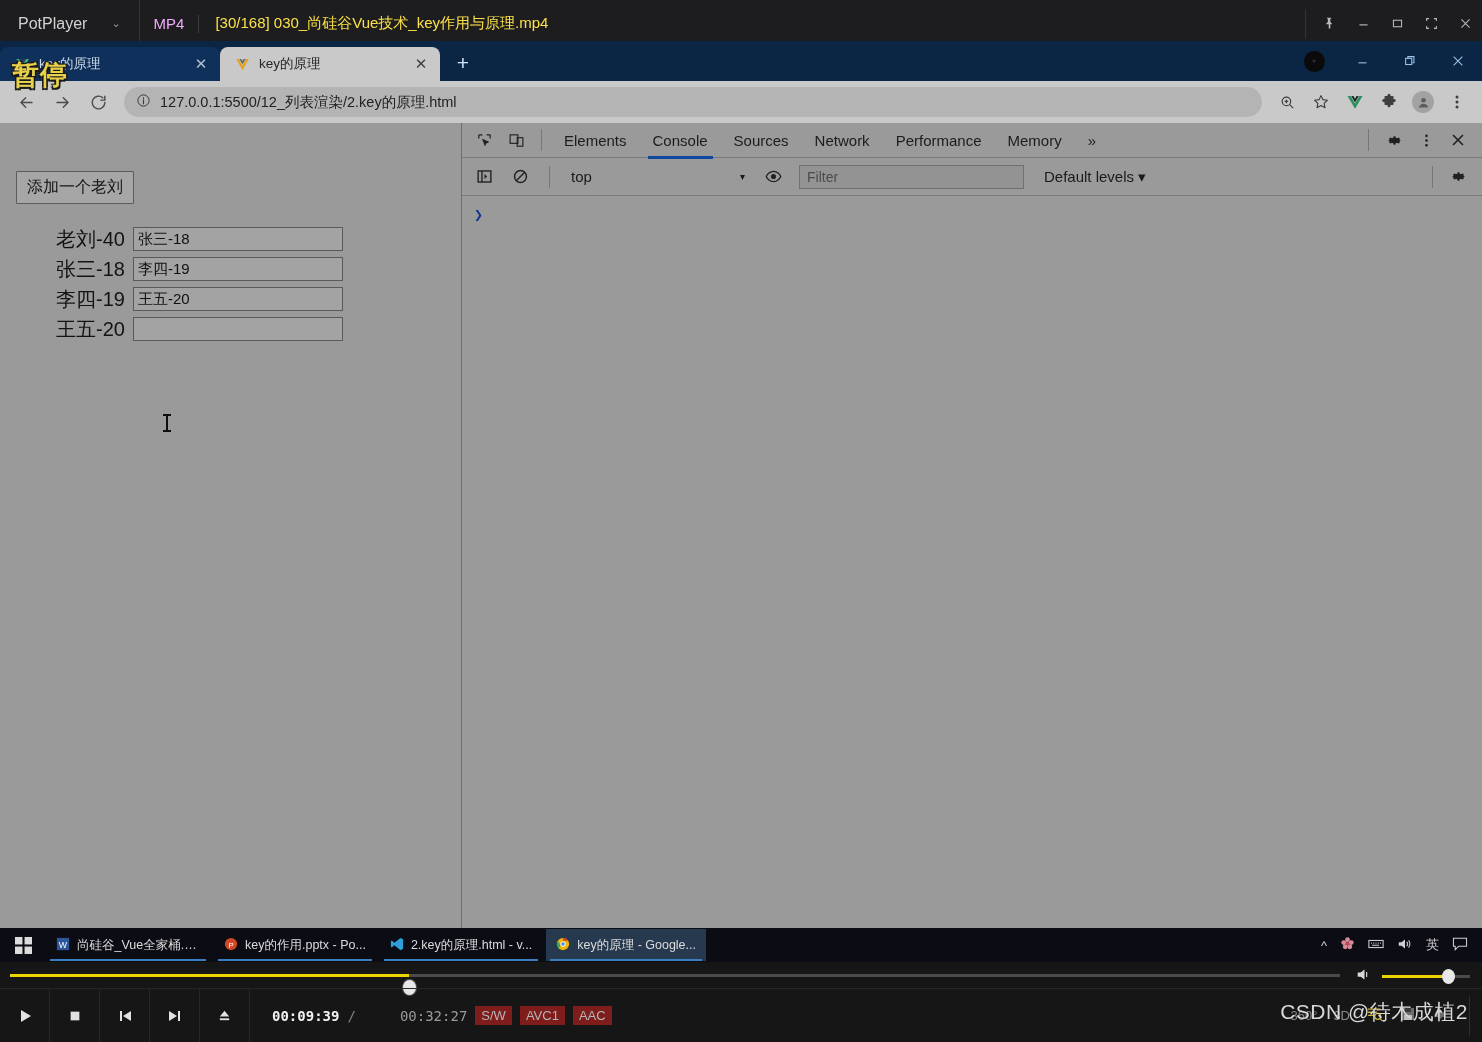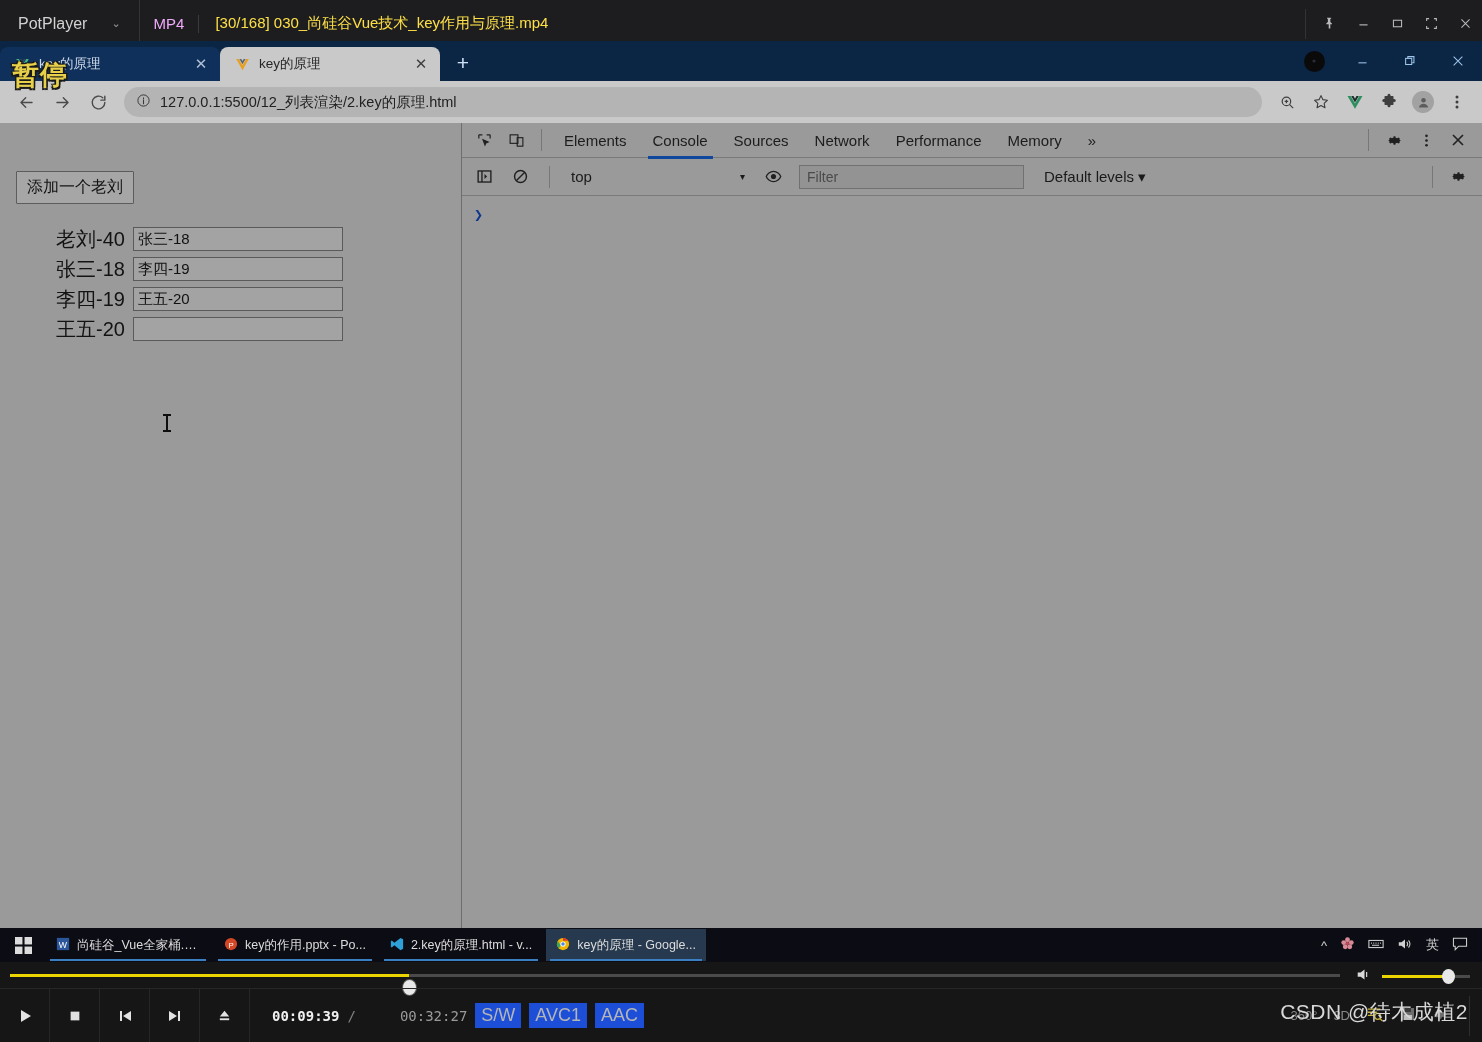--- a/index.html
+++ b/index.html
@@ -236,21 +236,21 @@
     width: 50px; height: 54px; display: flex; align-items: center;
     justify-content: center; color: #e2e2e2;
     border-right: 1px solid #262626;
   }
   .time-zone { display: flex; align-items: center; gap: 8px;
     padding-left: 22px; font-size: 14px;
     font-family: "DejaVu Sans Mono", monospace; }
   .t-cur { color: #f0f0f0; font-weight: bold; }
   .t-slash { color: #808080; }
   .t-tot { color: #9a9a9a; margin-left: 36px; }
-  .badge { background: #1d4ed8; color: #b5b5b5; font-size: 18px;
+  .badge { background: #7f1d1d; color: #b5b5b5; font-size: 13px;
     padding: 2px 6px; font-family: "Liberation Sans", sans-serif; }
   .right-ctrls { margin-left: auto; display: flex; align-items: center;
     gap: 16px; padding-right: 8px; color: #8a8a8a; font-size: 13px; }
   .rc-sep { width: 1px; height: 40px; background: #2e2e2e;
     margin: 0 4px; }
   .watermark {
     position: absolute; right: 14px; bottom: 16px; color: #d8d8d8;
     font-size: 21px; letter-spacing: 0.5px; pointer-events: none;
     font-family: "Liberation Sans", sans-serif;
   }

